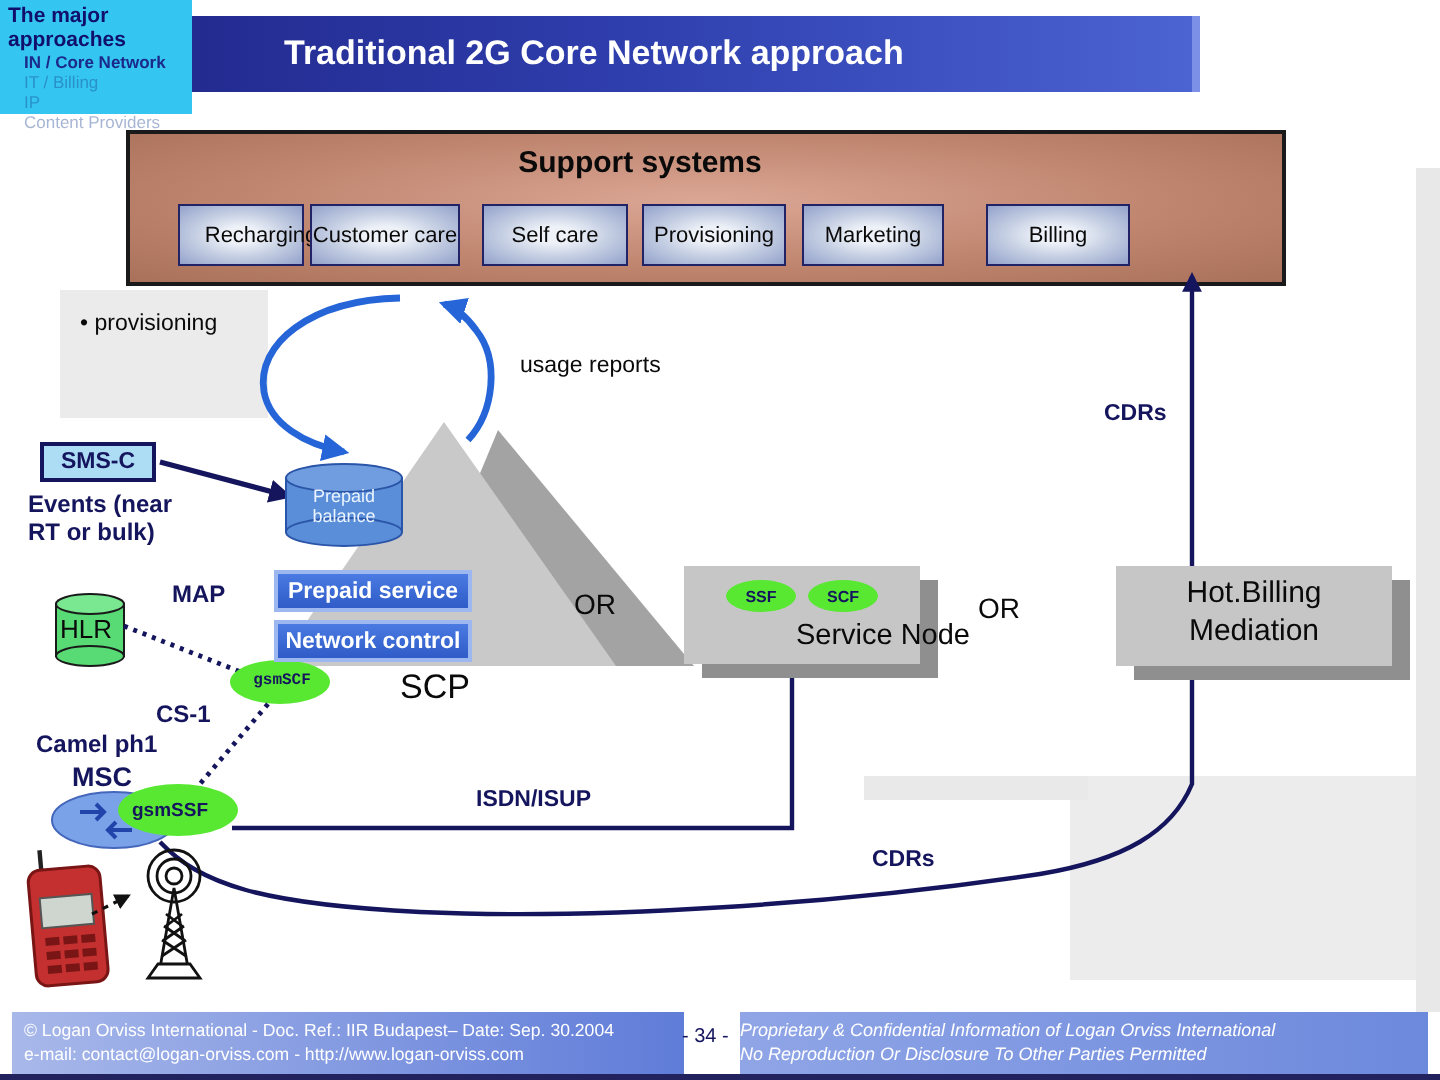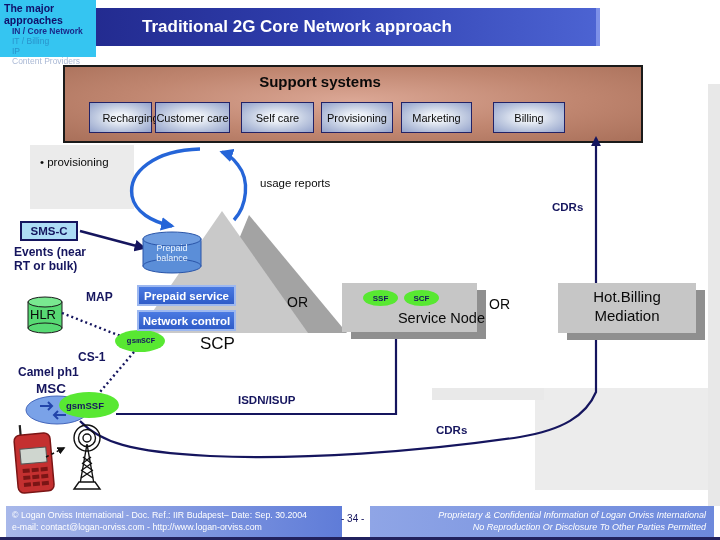--- a/index.html
+++ b/index.html
@@ -28,21 +28,21 @@
   .blk{color:#0a0a0a;font-weight:normal;}
   
   .bluebox{width:99px;height:21px;background:linear-gradient(180deg,#4a7ae2,#2f5cc8);border:2px solid #9db8f0;box-sizing:border-box;color:#ffffff;font-weight:bold;font-size:11.5px;display:flex;align-items:center;justify-content:center;}
   
   .graybox{background:#c6c6c6;box-shadow:9px 7px 0 #8f8f8f;}
   .pill{position:absolute;border-radius:50%;background:#58e832;display:flex;align-items:center;justify-content:center;font-size:8px;font-weight:bold;color:#15155e;}
   
   #smsc{left:20px;top:221px;width:58px;height:20px;background:#addcf5;border:2px solid #15155e;box-sizing:border-box;display:flex;align-items:center;justify-content:center;font-size:11.5px;font-weight:bold;color:#15155e;}
   
   #footerL{left:6px;top:506px;width:336px;height:31px;background:linear-gradient(90deg,#a8b8ea,#5f7cd8);color:#ffffff;font-size:8.8px;padding:3px 4px 0 6px;box-sizing:border-box;white-space:nowrap;}
-  #footerR{left:370px;top:506px;width:344px;height:31px;background:linear-gradient(90deg,#8fa5e6,#6d89dc);color:#ffffff;font-size:9px;font-style:italic;text-align:right;padding:3px 8px 0 16px;box-sizing:border-box;white-space:nowrap;}
+  #footerR{left:370px;top:506px;width:344px;height:31px;background:linear-gradient(90deg,#8fa5e6,#6d89dc);color:#ffffff;font-size:9px;font-style:italic;text-align:left;padding:3px 8px 0 0;box-sizing:border-box;white-space:nowrap;}
   #footerL div,#footerR div{line-height:12px;}
   #pagenum{left:341px;top:513px;font-size:10px;color:#15155e;}
   #bottomline{left:0;top:537px;width:720px;height:3px;background:#22225e;}
   svg{position:absolute;left:0;top:0;pointer-events:none;}
 </style>
 </head>
 <body>
 
 <div id="slide">
 
@@ -178,21 +178,21 @@
   <div class="abs lbl navy" style="left:118px;top:336px;width:46px;text-align:center;font-size:8px;font-family:Liberation Mono, monospace;">gsmSCF</div>
   <div class="abs lbl navy" style="left:78px;top:350px;font-size:12px;">CS-1</div>
   <div class="abs lbl navy" style="left:18px;top:365px;font-size:12px;">Camel ph1</div>
   <div class="abs lbl navy" style="left:36px;top:381px;font-size:13.5px;">MSC</div>
   <div class="abs lbl navy" style="left:66px;top:400px;font-size:9.5px;">gsmSSF</div>
   <div class="abs lbl navy" style="left:238px;top:394px;font-size:11.5px;">ISDN/ISUP</div>
 
   <div class="abs lbl blk" style="left:287px;top:294px;font-size:14px;">OR</div>
   <div class="abs lbl blk" style="left:489px;top:296px;font-size:14px;">OR</div>
 
-  <div class="abs graybox" style="left:342px;top:283px;width:118px;height:49px;padding-left:17px;">
+  <div class="abs graybox" style="left:342px;top:283px;width:118px;height:49px;">
     <div class="pill" style="left:21px;top:7px;width:35px;height:16px;">SSF</div>
     <div class="pill" style="left:62px;top:7px;width:35px;height:16px;">SCF</div>
     <div class="abs lbl blk" style="left:0;top:27px;width:143px;text-align:right;font-size:14.5px;">Service Node</div>
   </div>
 
   <div class="abs graybox" style="left:558px;top:283px;width:138px;height:50px;">
     <div class="abs lbl blk" style="left:0;top:5px;width:138px;text-align:center;font-size:15px;">Hot.Billing</div>
     <div class="abs lbl blk" style="left:0;top:24px;width:138px;text-align:center;font-size:15px;">Mediation</div>
   </div>
 

